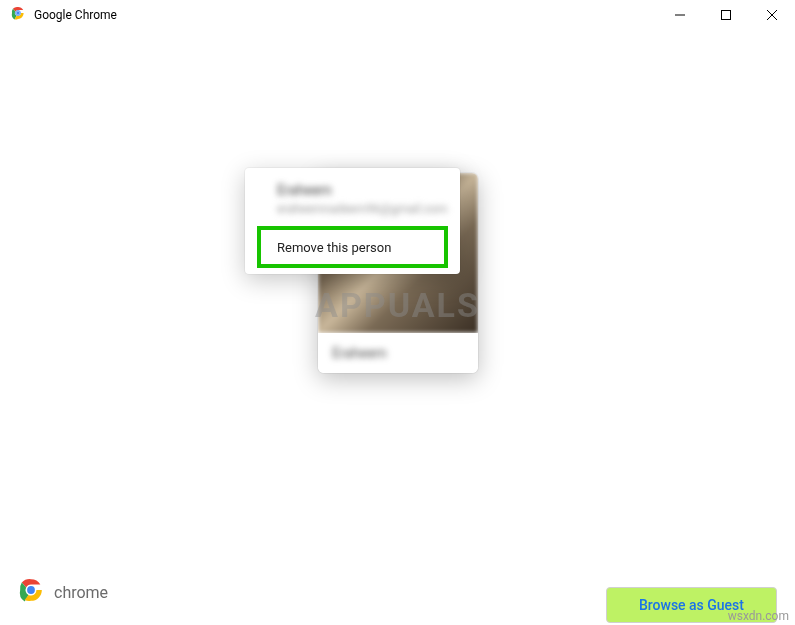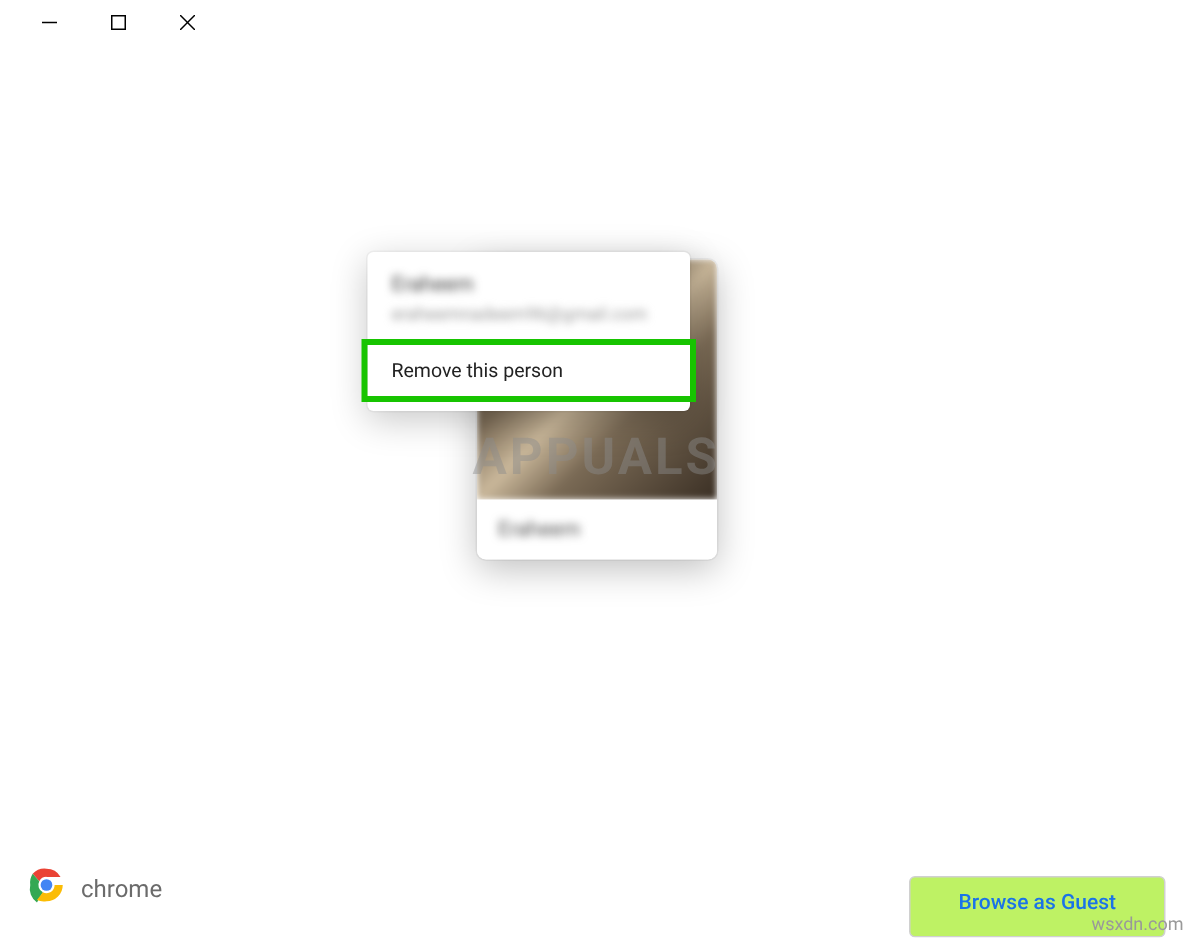--- a/index.html
+++ b/index.html
@@ -13,43 +13,57 @@
 .tb-btn { width: 46px; height: 30px; display: flex; align-items: center; justify-content: center; }
 .tb-btn svg { display: block; }
 
 
 .center-stage { position: absolute; left: 245px; top: 168px; width: 235px; height: 210px; }
 .profile-card { position: absolute; left: 73px; top: 5px; width: 160px; height: 200px; border-radius: 6px; overflow: hidden; box-shadow: 0 6px 24px rgba(0,0,0,0.25), 0 0 0 1px rgba(0,0,0,0.05); background: #fff; }
 .profile-photo { position: absolute; top: 0; left: 0; right: 0; height: 160px; background: linear-gradient(135deg,#5b4a3a 0%, #7a6a55 35%, #c9b79a 50%, #7a6a55 65%, #3a2f24 100%); filter: blur(2px); }
 .profile-name-bar { position: absolute; left:0; right:0; bottom:0; height:40px; display:flex; align-items:center; padding: 0 14px; background:#fff; }
 .profile-name { color:#555; font-size:14px; filter: blur(3px); }
 
-.context-menu { position: absolute; left: 0; top: 0; width: 215px; background:#fff; border-radius:4px; box-shadow: 0 6px 24px rgba(0,0,0,0.22), 0 0 0 1px rgba(0,0,0,0.04); padding: 14px 0 6px; }
+.context-menu { position: absolute; left: 0; top: 0; width: 215px; background:#fff; border-radius:4px; box-shadow: 0 6px 24px rgba(0,0,0,0.22), 0 0 0 1px rgba(0,0,0,0.04); padding: 14px 16px 6px; }
 .ctx-header { padding: 0 16px 10px; }
 .ctx-name { font-size:14px; color:#444; filter: blur(3px); margin-bottom:4px; }
 .ctx-email { font-size:12px; color:#999; filter: blur(3px); }
 .ctx-item { height: 42px; display:flex; align-items:center; padding: 0 16px; font-size:13px; color:#222; }
 .highlight-box { border: 4px solid #17c400; margin: 0 -4px; }
 
 
 .watermark { position:absolute; left:50%; top:50%; transform:translate(-50%,-28px); font-size:34px; font-weight:700; letter-spacing:2px; color:rgba(140,140,140,0.45); text-transform:uppercase; pointer-events:none; user-select:none;text-align:right; }
 
 
-.footer { position:absolute; left:0; right:0; bottom:0; height:66px; display:flex; justify-content:space-between; padding: 0 18px; }
+.footer { position:absolute; left:0; right:0; bottom:0; height:66px; display:flex; align-items:center; justify-content:space-between; padding: 0 18px; }
 .footer-left { display:flex; align-items:center; gap:10px; }
 .footer-brand { color:#6b6b6b; font-size:16px; }
 .footer-right { display:flex; gap:12px; }
 .btn { border:1px solid #d0d0d0; border-radius:4px; padding: 9px 32px; font-size:14px; color:#1a73e8; font-weight:500; background:#bef264;margin-top:25px; }
 
 .attrib { position:absolute; right:6px; bottom:2px; font-size:12px; color:#999; }
 </style>
 </head>
 <body>
 
 <div class="titlebar">
+  <div class="titlebar-left">
+    <span>
+      <svg width="16" height="16" viewBox="0 0 48 48">
+        <circle cx="24" cy="24" r="22" fill="#fff"></circle>
+        <path fill="#EA4335" d="M24 6a18 18 0 0 1 15.6 9H24a9 9 0 0 0-8 4.8L8.7 11A18 18 0 0 1 24 6z"></path>
+        <path fill="#34A853" d="M6 24a18 18 0 0 1 2.7-13l7.3 8.8A9 9 0 0 0 20 32.2l-6.5 11A18 18 0 0 1 6 24z"></path>
+        <path fill="#FBBC05" d="M24 42a18 18 0 0 1-10.5 1.2l6.5-11A9 9 0 0 0 33 24l8 .01A18 18 0 0 1 24 42z"></path>
+        <circle cx="24" cy="24" r="8" fill="#4285F4"></circle>
+        <circle cx="24" cy="24" r="6.2" fill="#fff"></circle>
+        <circle cx="24" cy="24" r="5.2" fill="#4285F4"></circle>
+      </svg>
+    </span>
+    <span class="titlebar-title">Google Chrome</span>
+  </div>
   <div class="titlebar-controls">
     <div class="tb-btn">
       <svg width="10" height="10">
           <line x1="0" y1="5" x2="10" y2="5" stroke="#000" stroke-width="1"></line>
         </svg>
     </div>
     <div class="tb-btn">
       <svg width="10" height="10">
           <rect x="0.5" y="0.5" width="9" height="9" fill="none" stroke="#000" stroke-width="1"></rect>
         </svg>

